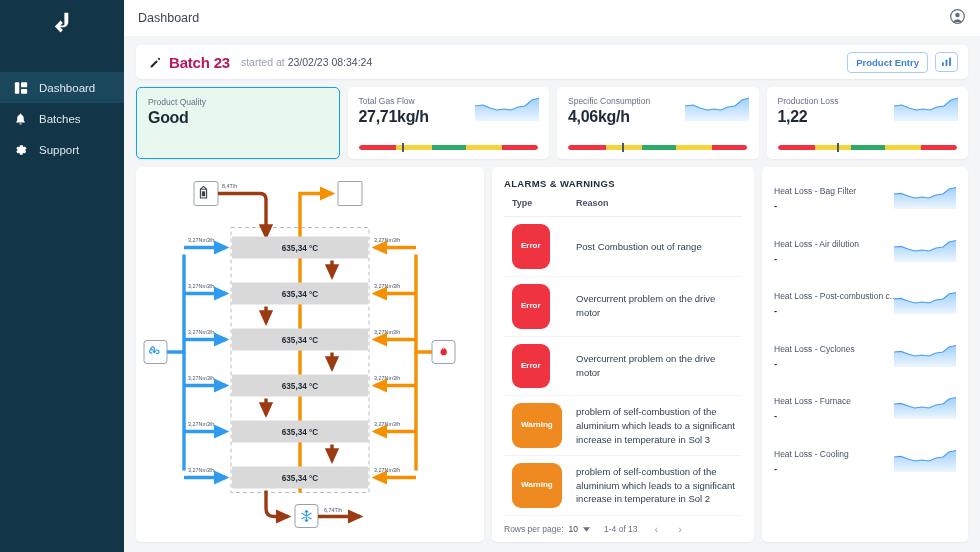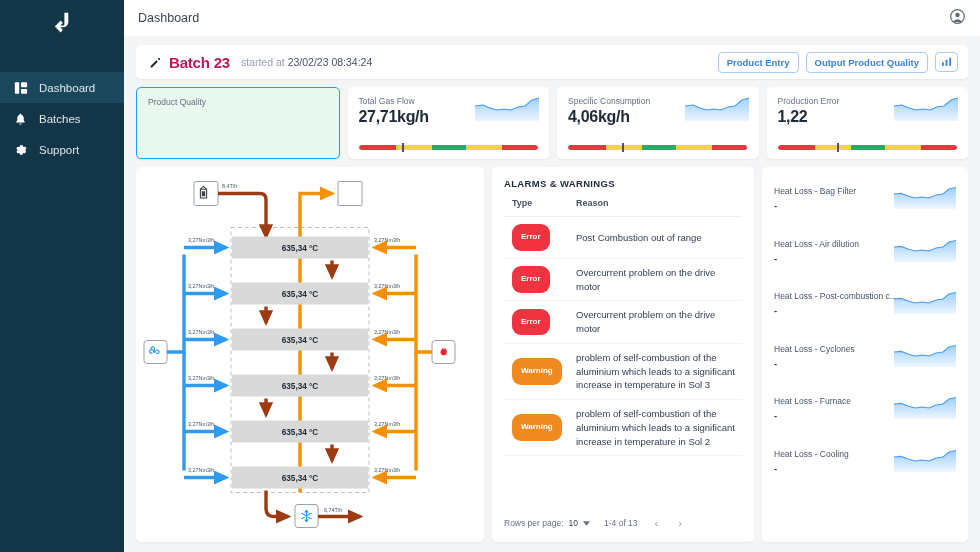--- a/index.html
+++ b/index.html
@@ -99,21 +99,21 @@
   #alarms-table { width: 100%; border-collapse: collapse; table-layout: fixed; }
   #alarms-table th {
     text-align: left; font-size: 9px; font-weight: 700; color: #475467;
     padding: 0 0 8px 0; border-bottom: 1px solid #eceff3;
   }
   #alarms-table th.c-type { width: 64px; padding-left: 8px; }
   #alarms-table th.c-reason { padding-left: 8px; }
   #alarms-table td { border-bottom: 1px solid #f1f3f6; padding: 7px 0 7px 8px; vertical-align: middle; }
   .badge {
     display: inline-block; border-radius: 9px; color: #fff;
-    font-size: 8px; font-weight: 700; padding: 9px 9px; line-height: 1.1;
+    font-size: 8px; font-weight: 700; padding: 18px 9px; line-height: 1.1;
   }
   .badge.error { background: #ef3340; }
   .badge.warning { background: #ef8a20; }
   .reason { font-size: 9.5px; color: #344054; line-height: 1.45; }
   #pagination {
     margin-top: auto; display: flex; align-items: center; 
     gap: 14px; font-size: 8.5px; color: #667085; padding: 7px 0 9px 0;
   }
   #pagination .rpp { display: flex; align-items: center; gap: 5px; }
   #pagination .rpp .val { color: #344054; }
@@ -205,37 +205,37 @@
             <path d="M2 12.2V14h1.8l7-7-1.8-1.8zM13.6 4.3a.6.6 0 000-.9l-1-1a.6.6 0 00-.9 0l-1 1 1.9 1.9z"></path>
           </svg>
         </span>
         <span id="batch-title">Batch 23</span>
         <span id="batch-started">
           <span>started at</span>
           <span class="stamp">23/02/23 08:34:24</span>
         </span>
         <div id="batch-actions">
           <button class="pill-btn">Product Entry</button>
-          <button class="pill-btn">Output Product Quality</button>
           <button class="icon-btn">
             <span>
               <svg width="11" height="11" viewBox="0 0 16 16" fill="#3b82d6">
                 <rect x="1.5" y="9" width="2.6" height="5.5" rx=".6"></rect>
                 <rect x="6.7" y="5.5" width="2.6" height="9" rx=".6"></rect>
                 <rect x="11.9" y="2" width="2.6" height="12.5" rx=".6"></rect>
               </svg>
             </span>
           </button>
         </div>
       </div>
 
       <div id="kpi-row">
 
         <div class="kpi-card good">
           <div class="kpi-label">Product Quality</div>
+          <div class="kpi-value">Good</div>
         </div>
 
         <div class="kpi-card">
           <div class="kpi-label">Total Gas Flow</div>
           <div class="kpi-value">27,71kg/h</div>
           <svg class="kpi-spark" viewBox="0 0 64 26" preserveAspectRatio="none">
             <defs>
                 <linearGradient id="sg1" x1="0" y1="0" x2="0" y2="1">
               <stop offset="0" stop-color="#9fd0fb"></stop>
                   <stop offset="1" stop-color="#eaf5ff"></stop>
@@ -275,21 +275,21 @@
               <div class="seg" style="width:20%;background:#f4d43c"></div>
               <div class="seg" style="width:19%;background:#2ea96a"></div>
               <div class="seg" style="width:20%;background:#f4d43c"></div>
               <div class="seg" style="width:20%;background:#ef3340"></div>
             </div>
             <div class="needle" style="left:30%"></div>
           </div>
         </div>
 
         <div class="kpi-card">
-          <div class="kpi-label">Production Error</div>
+          <div class="kpi-label">Production Loss</div>
           <div class="kpi-value">1,22</div>
           <svg class="kpi-spark" viewBox="0 0 64 26" preserveAspectRatio="none">
             <defs>
                 <linearGradient id="sg3" x1="0" y1="0" x2="0" y2="1">
               <stop offset="0" stop-color="#9fd0fb"></stop>
                   <stop offset="1" stop-color="#eaf5ff"></stop>
                 </linearGradient>
               </defs>
             <path d="M0,11 L8,10 L15,13 L22,15 L29,14 L36,15 L43,12 L50,11 L57,5 L64,3 L64,26 L0,26 Z" fill="url(#sg3)"></path>
             <path d="M0,11 L8,10 L15,13 L22,15 L29,14 L36,15 L43,12 L50,11 L57,5 L64,3" fill="none" stroke="#4a9cf0" stroke-width="1.2"></path>

